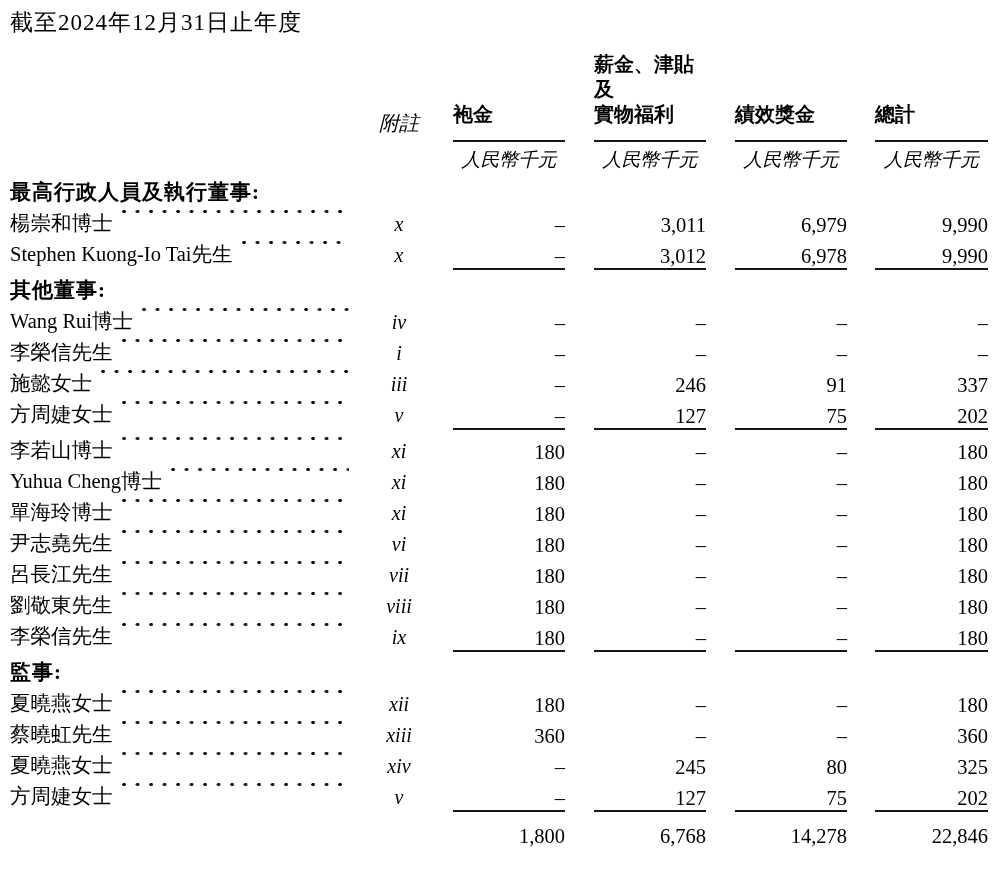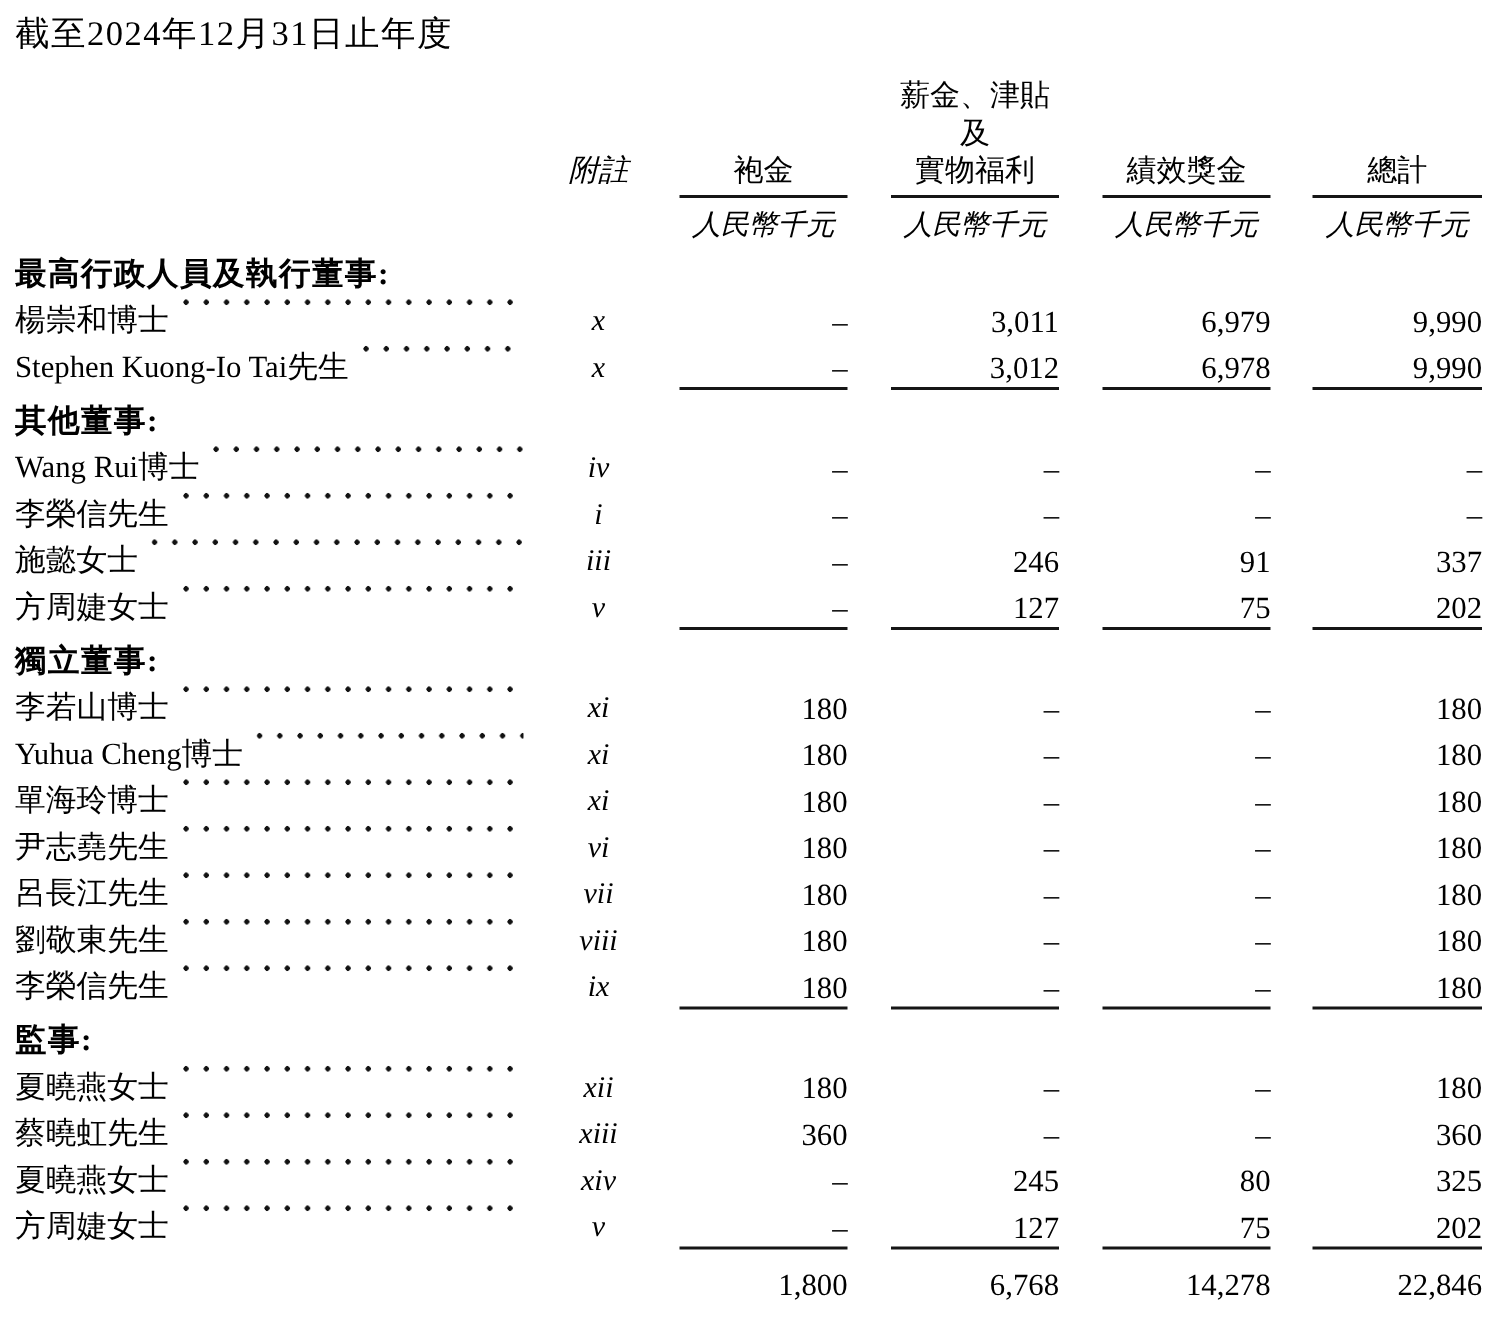--- a/index.html
+++ b/index.html
@@ -21,22 +21,22 @@
   .row { display: flex; align-items: flex-end; }
   .c-name { flex: 1 1 auto; min-width: 0; }
   .c-note { width: 72px; flex: 0 0 auto; text-align: center; }
   .c-val  { width: 112px; flex: 0 0 auto; }
   .v1 { margin-left: 18px; }
   .v2, .v3 { margin-left: 29px; }
   .v4 { margin-left: 28px; width: 113px; }
 
   
   .note-hdr { font-style: italic; font-size: 20px; padding-bottom: 3px; }
-  .col-label { text-align: center; font-weight: 400; font-size: 20px;
-               line-height: 25px; padding-bottom: 3px; }
+  .col-label { font-weight: 700; font-size: 20px;
+               line-height: 25px; padding-bottom: 13px; }
 
   
   .rule-row { height: 5px; align-items: flex-start; }
   .rule-row .rule-seg { border-top: 2px solid #161616; height: 2px; }
 
   
   .unit-row { height: 30px; }
   .unit { font-style: italic; font-size: 19px; text-align: center; padding-bottom: 2px; }
 
   
@@ -177,23 +177,20 @@
         <div class="c-val v4 num">202</div>
       </div>
       <div class="row rule-row">
         <div class="c-name"></div>
         <div class="c-note"></div>
         <div class="c-val v1 rule-seg"></div>
         <div class="c-val v2 rule-seg"></div>
         <div class="c-val v3 rule-seg"></div>
         <div class="c-val v4 rule-seg"></div>
       </div>
-      <div class="row heading-row">
-        <div class="c-name heading">獨立董事:</div>
-      </div>
       <div class="row data-row">
         <div class="c-name name-cell">
           <span class="name-text">李若山博士</span>
           <span class="leader"></span>
         </div>
         <div class="c-note note">xi</div>
         <div class="c-val v1 num">180</div>
         <div class="c-val v2 num">–</div>
         <div class="c-val v3 num">–</div>
         <div class="c-val v4 num">180</div>

